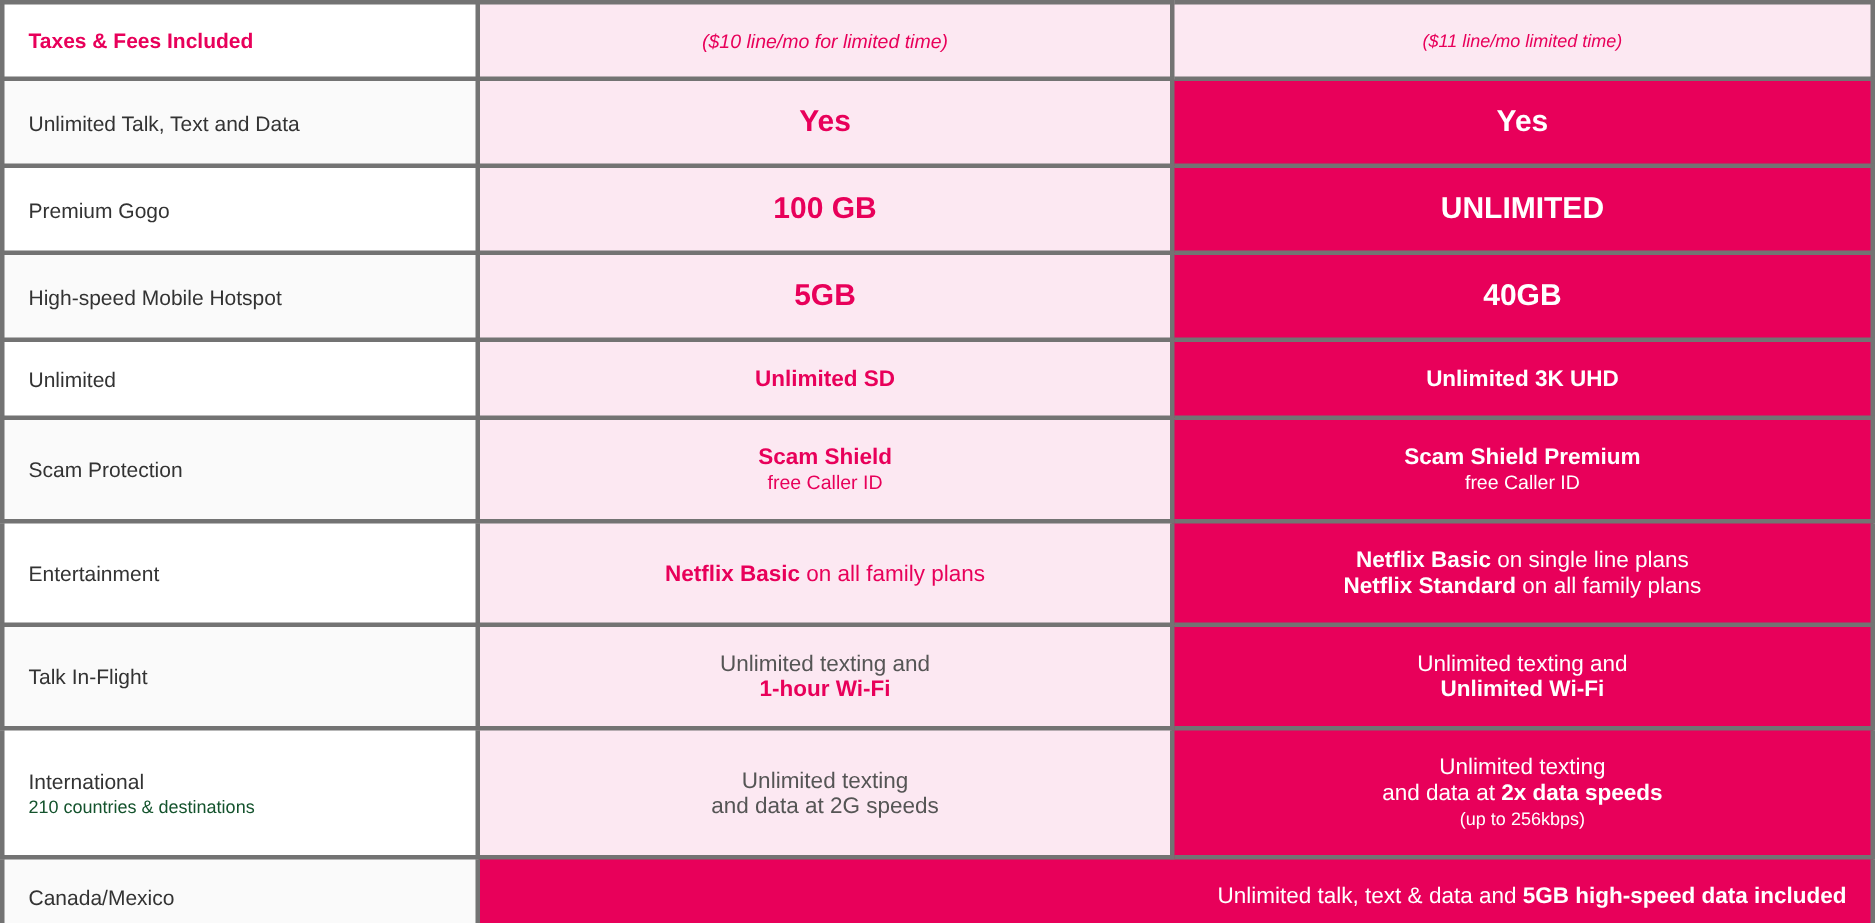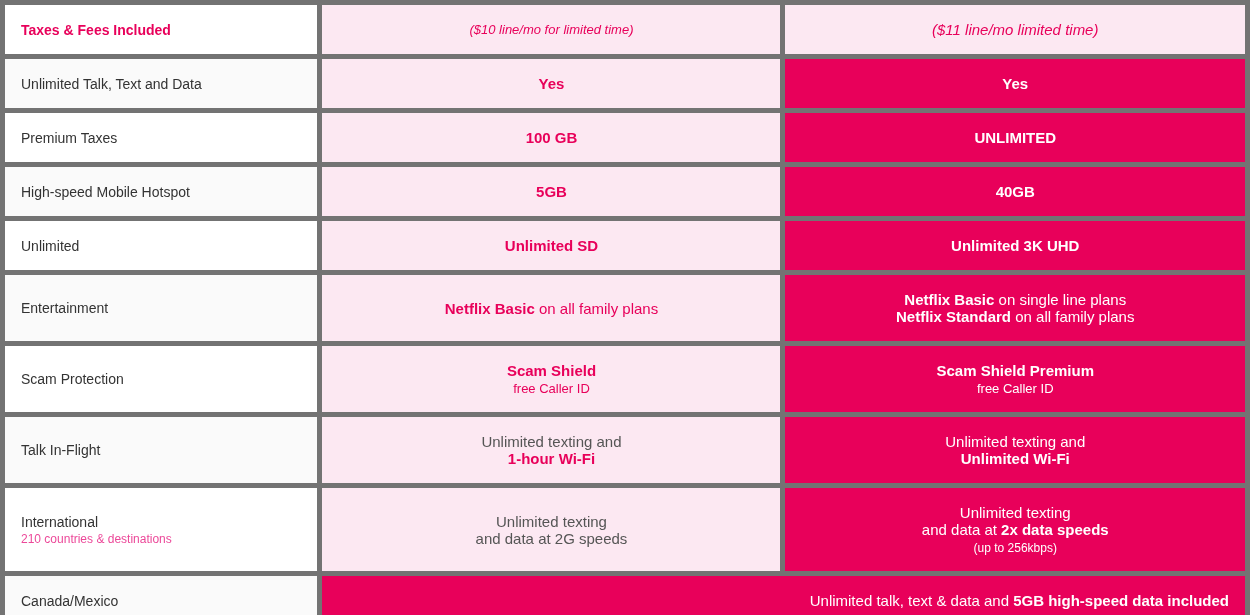--- a/index.html
+++ b/index.html
@@ -7,21 +7,21 @@
       font-family: Arial, sans-serif;
       background: #fff;
       width: 1250px;
       overflow: hidden;
     }
     .comparison-table {
       width: 100%;
       border-collapse: collapse;
     }
     .comparison-table td, .comparison-table th {
-      border: 5px solid #737373;
+      border: 3px solid #737373;
       padding: 16px;
       vertical-align: middle;
     }
     .feature-col {
       width: 340px;
       padding: 14px 18px;
       font-size: 14px;
       color: #333;
       background: #fff;
       vertical-align: middle;
@@ -36,21 +36,21 @@
     .plan-col.pink-bg {
       background-color: #e8005a;
       color: #fff;
     }
     .plan-col.light-pink-bg {
       background-color: #fce8f2;
       color: #e8005a;
     }
     .bold { font-weight: bold; }
     .plan-value-large {
-      font-size: 15px;
+      font-size: 20px;
       font-weight: bold;
     }
     tr:nth-child(even) .feature-col {
       background: #fafafa;
     }
     .taxes-row .feature-col {
       color: #e8005a;
       font-weight: bold;
       font-size: 14px;
     }
@@ -67,40 +67,40 @@
 <table class="comparison-table">
   <tbody>
 
     <tr class="taxes-row">
       <td class="feature-col" style="color:#e8005a; font-weight:bold;">
         Taxes &amp; Fees Included
       </td>
       <td class="plan-col" style="background:#fce8f2; color:#e8005a; font-style:italic; font-size:13px;">
         ($10 line/mo for limited time)
       </td>
-      <td class="plan-col" style="background:#fce8f2; color:#e8005a; font-style:italic; font-size:15px;">
+      <td class="plan-col" style="background:#fce8f2; color:#e8005a; font-style:italic; font-size:12px;">
         ($11 line/mo limited time)
       </td>
     </tr>
 
     <tr>
       <td class="feature-col">
         Unlimited Talk, Text and Data
       </td>
       <td class="plan-col light-pink-bg">
         <span class="plan-value-large bold">Yes</span>
       </td>
       <td class="plan-col pink-bg">
         <span class="plan-value-large bold">Yes</span>
       </td>
     </tr>
 
     <tr>
       <td class="feature-col">
-        Premium Taxes
+        Premium Gogo
       </td>
       <td class="plan-col light-pink-bg">
         <span class="plan-value-large bold">100 GB</span>
       </td>
       <td class="plan-col pink-bg">
         <span class="plan-value-large bold">UNLIMITED</span>
       </td>
     </tr>
 
     <tr>
@@ -117,20 +117,38 @@
 
     <tr>
       <td class="feature-col">
         Unlimited
       </td>
       <td class="plan-col light-pink-bg">
         <span class="bold">Unlimited SD</span>
       </td>
       <td class="plan-col pink-bg">
         <span class="bold">Unlimited 3K UHD</span>
+      </td>
+    </tr>
+
+    <tr>
+      <td class="feature-col">
+        Scam Protection
+      </td>
+      <td class="plan-col light-pink-bg">
+        <span>
+          <strong>Scam Shield</strong><br>
+          <span style="font-weight:normal; font-size:13px;">free Caller ID</span>
+        </span>
+      </td>
+      <td class="plan-col pink-bg">
+        <span>
+          <strong>Scam Shield Premium</strong><br>
+          <span style="font-weight:normal; font-size:13px;">free Caller ID</span>
+        </span>
       </td>
     </tr>
 
     <tr>
       <td class="feature-col">
         Entertainment
       </td>
       <td class="plan-col light-pink-bg">
         <span>
           <strong>Netflix Basic</strong> on all family plans
@@ -139,58 +157,40 @@
       <td class="plan-col pink-bg">
         <span>
           <strong>Netflix Basic</strong> on single line plans<br>
           <strong>Netflix Standard</strong> on all family plans
         </span>
       </td>
     </tr>
 
     <tr>
       <td class="feature-col">
-        Scam Protection
-      </td>
-      <td class="plan-col light-pink-bg">
-        <span>
-          <strong>Scam Shield</strong><br>
-          <span style="font-weight:normal; font-size:13px;">free Caller ID</span>
-        </span>
-      </td>
-      <td class="plan-col pink-bg">
-        <span>
-          <strong>Scam Shield Premium</strong><br>
-          <span style="font-weight:normal; font-size:13px;">free Caller ID</span>
-        </span>
-      </td>
-    </tr>
-
-    <tr>
-      <td class="feature-col">
         Talk In-Flight
       </td>
       <td class="plan-col" style="background:#fce8f2; color:#555;">
         <span>
           Unlimited texting and<br>
           <strong style="color:#e8005a;">1-hour Wi-Fi</strong>
         </span>
       </td>
       <td class="plan-col" style="background:#e8005a; color:#fff;">
         <span>
           Unlimited texting and<br>
           <strong>Unlimited Wi-Fi</strong>
         </span>
       </td>
     </tr>
 
     <tr>
       <td class="feature-col">
         International<br>
-        <span style="font-size:12px; color:#ec4899;">210 countries &amp; destinations</span>
+        <span style="font-size:12px; color:#14532d;">210 countries &amp; destinations</span>
       </td>
       <td class="plan-col" style="background:#fce8f2; color:#555;">
         <span>
           Unlimited texting<br>
           and data at 2G speeds
         </span>
       </td>
       <td class="plan-col" style="background:#e8005a; color:#fff;">
         <span>
           Unlimited texting<br>

